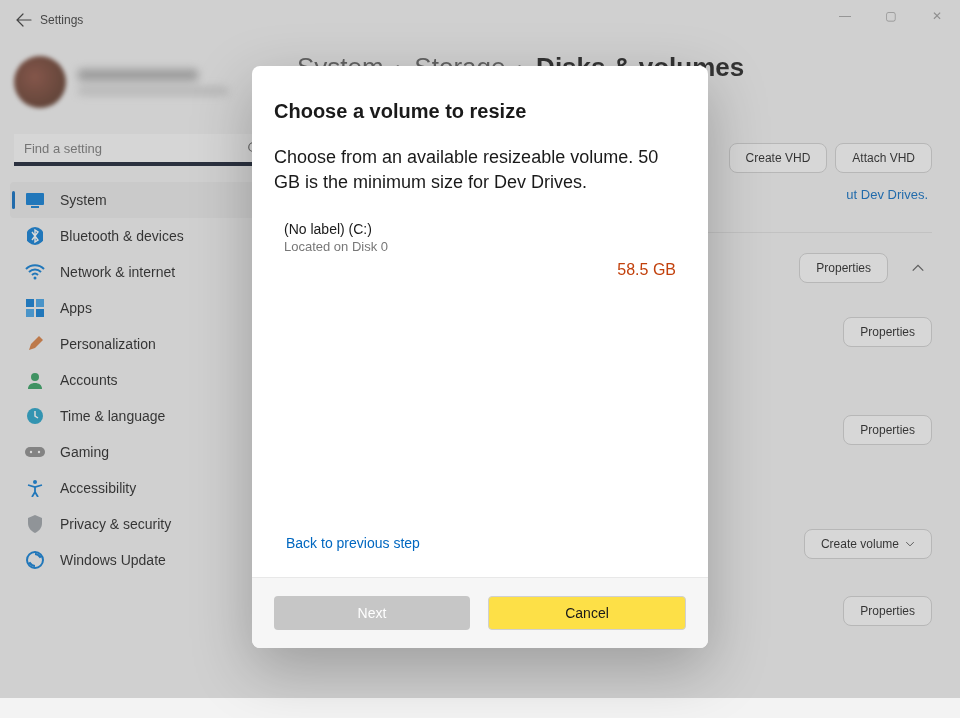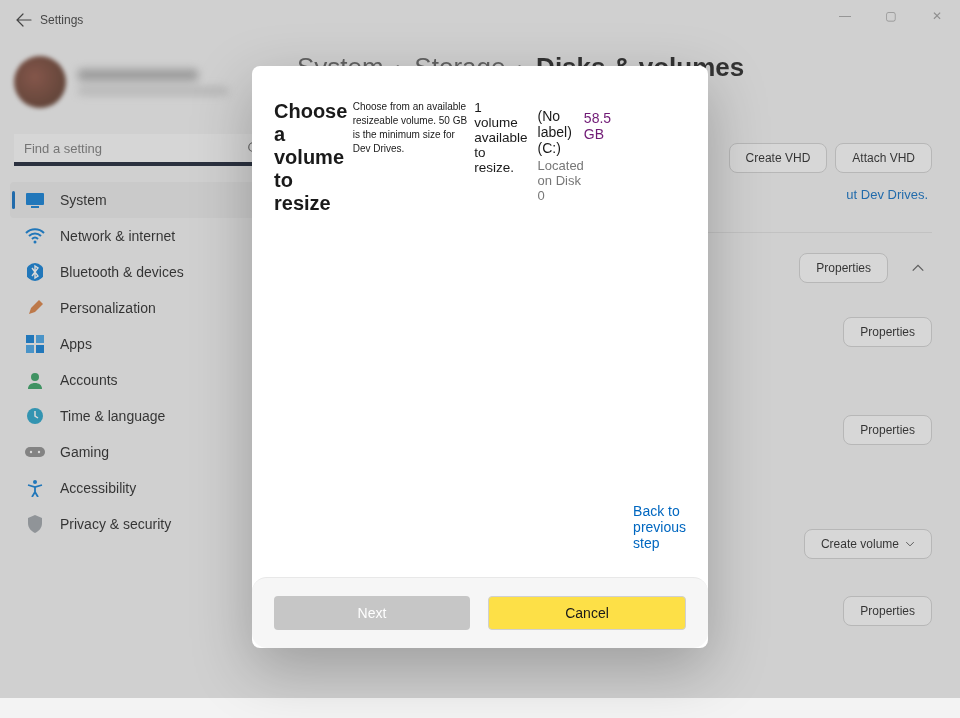--- a/index.html
+++ b/index.html
@@ -50,30 +50,30 @@
   .chev { width:28px; height:28px; display:flex; align-items:center; justify-content:center; color:#555;}
 
   .vol-block { margin-left:58px; margin-bottom:8px;}
   .vol-block .label { font-size:14px; color:#1a1a1a;}
   .vol-block .sub { font-size:13px; color:#666; line-height:1.5;}
   .vol-row { display:flex; justify-content:flex-end; margin-bottom:28px; gap:12px; align-items:center;}
 
   
   .scrim { position:absolute; inset:0; background:rgba(120,120,120,0.28); }
   .dialog { position:absolute; left:252px; top:66px; width:456px; height:582px; background:#fff; border-radius:8px; box-shadow:0 20px 60px rgba(0,0,0,.25); display:flex; flex-direction:column; overflow:hidden;}
-  .dlg-body { padding:34px 22px 12px 22px; flex:1; display:flex; }
+  .dlg-body { padding:34px 22px 12px 22px; flex:1; display:flex; flex-direction:column;}
   .dlg-title { font-size:20px; font-weight:600; margin-bottom:22px;}
-  .dlg-desc { font-size:10px; color:#1a1a1a; line-height:1.4; margin-bottom:18px; max-width:390px;}
+  .dlg-desc { font-size:18px; color:#1a1a1a; line-height:1.4; margin-bottom:18px; max-width:390px;}
   .dlg-count { font-size:13.5px; margin-bottom:20px;}
   .vol-item { display:flex; justify-content:space-between; align-items:flex-start; padding:8px 10px; border-radius:4px;}
   .vol-item .vi-left .line1 { font-size:14px; color:#1a1a1a; }
   .vol-item .vi-left .line2 { font-size:13px; color:#777; margin-top:2px;}
-  .vol-item .vi-right { font-size:14px; color:#701a75; padding-top:2px;}
+  .vol-item .vi-right { font-size:16px; color:#c2410c; padding-top:2px;margin-top:38px;}
   .dlg-backlink { color:#0067c0; font-size:14px; margin-top:auto; padding:6px 0 14px 0; display:inline-block;margin-left:12px;}
-  .dlg-footer { background:#f6f6f6; border-top:1px solid #e8e8e8; padding:18px 22px; display:flex; gap:18px;border-radius:15px;}
+  .dlg-footer { background:#f6f6f6; border-top:1px solid #e8e8e8; padding:18px 22px; display:flex; gap:18px;}
   .dlg-btn { flex:1; height:34px; border-radius:4px; font-size:14px; display:flex; align-items:center; justify-content:center;}
   .dlg-btn.primary { background:#c6c6c6; color:#fff; }
   .dlg-btn.secondary { background:#fde047; border:1px solid #d0d0d0; color:#1a1a1a;}
 
   svg{display:block}
 </style>
 </head>
 <body>
 
 <div class="app">
@@ -116,59 +116,59 @@
             <span class="icon">
               <svg width="20" height="16">
                 <rect x="1" y="1" width="18" height="12" rx="1" fill="#0078d4"></rect>
                 <rect x="6" y="14" width="8" height="2" fill="#0078d4"></rect>
               </svg>
             </span>
             <span>System</span>
           </div>
           <div class="nav-item">
             <span class="icon">
-              <svg width="20" height="16" viewBox="0 0 20 16">
-                <path d="M1 5c5-5 13-5 18 0M4 8c3.5-3.5 8.5-3.5 12 0M7 11c1.8-1.8 4.2-1.8 6 0" stroke="#0078d4" stroke-width="2" fill="none"></path>
-                <circle cx="10" cy="14" r="1.5" fill="#0078d4"></circle>
-              </svg>
-            </span>
-            <span>Network &amp; internet</span>
-          </div>
-          <div class="nav-item">
-            <span class="icon">
               <svg width="16" height="20" viewBox="0 0 16 20">
                 <path d="M4 5l8 10-4 3V2l4 3-8 10" stroke="#fff" stroke-width="1.5" fill="none"></path>
                 <circle cx="8" cy="10" r="9" fill="#0078d4"></circle>
                 <path d="M5 6l6 8-3 2V4l3 2-6 8" stroke="#fff" stroke-width="1.4" fill="none"></path>
               </svg>
             </span>
             <span>Bluetooth &amp; devices</span>
           </div>
           <div class="nav-item">
             <span class="icon">
-              <svg width="18" height="18" viewBox="0 0 18 18">
-                <path d="M3 15l2-6 8-8 4 4-8 8-6 2z" fill="#d97a3a"></path>
-              </svg>
-            </span>
-            <span>Personalization</span>
+              <svg width="20" height="16" viewBox="0 0 20 16">
+                <path d="M1 5c5-5 13-5 18 0M4 8c3.5-3.5 8.5-3.5 12 0M7 11c1.8-1.8 4.2-1.8 6 0" stroke="#0078d4" stroke-width="2" fill="none"></path>
+                <circle cx="10" cy="14" r="1.5" fill="#0078d4"></circle>
+              </svg>
+            </span>
+            <span>Network &amp; internet</span>
           </div>
           <div class="nav-item">
             <span class="icon">
               <svg width="18" height="18" viewBox="0 0 18 18">
                 <rect x="0" y="0" width="8" height="8" fill="#0078d4"></rect>
                 <rect x="10" y="0" width="8" height="8" fill="#3aa0e8"></rect>
                 <rect x="0" y="10" width="8" height="8" fill="#3aa0e8"></rect>
                 <rect x="10" y="10" width="8" height="8" fill="#0078d4"></rect>
               </svg>
             </span>
             <span>Apps</span>
           </div>
           <div class="nav-item">
             <span class="icon">
               <svg width="18" height="18" viewBox="0 0 18 18">
+                <path d="M3 15l2-6 8-8 4 4-8 8-6 2z" fill="#d97a3a"></path>
+              </svg>
+            </span>
+            <span>Personalization</span>
+          </div>
+          <div class="nav-item">
+            <span class="icon">
+              <svg width="18" height="18" viewBox="0 0 18 18">
                 <circle cx="9" cy="6" r="4" fill="#2a9d5a"></circle>
                 <path d="M2 18c0-4 3-6 7-6s7 2 7 6" fill="#2a9d5a"></path>
               </svg>
             </span>
             <span>Accounts</span>
           </div>
           <div class="nav-item">
             <span class="icon">
               <svg width="18" height="18" viewBox="0 0 18 18">
                 <circle cx="9" cy="9" r="8" fill="#1aa0c8"></circle>
@@ -196,20 +196,29 @@
             </span>
             <span>Accessibility</span>
           </div>
           <div class="nav-item">
             <span class="icon">
               <svg width="16" height="18" viewBox="0 0 16 18">
                 <path d="M8 0l7 3v5c0 5-3 8-7 10C4 16 1 13 1 8V3l7-3z" fill="#9aa0a6"></path>
               </svg>
             </span>
             <span>Privacy &amp; security</span>
+          </div>
+          <div class="nav-item">
+            <span class="icon">
+              <svg width="18" height="18" viewBox="0 0 18 18">
+                <circle cx="9" cy="9" r="8" fill="none" stroke="#0078d4" stroke-width="2"></circle>
+                <path d="M9 3a6 6 0 0 1 5 3l2-1M9 15a6 6 0 0 1-5-3l-2 1" stroke="#0078d4" stroke-width="2" fill="none"></path>
+              </svg>
+            </span>
+            <span>Windows Update</span>
           </div>
         </nav>
     </aside>
 
     <main class="content">
       <div class="breadcrumb">
         <span class="crumb">System</span>
         <span class="sep">›</span>
         <span class="crumb">Storage</span>
         <span class="sep">›</span>
@@ -262,21 +271,20 @@
       </div>
     </main>
   </div>
 
   <div class="scrim"></div>
 
   <div class="dialog">
     <div class="dlg-body">
       <div class="dlg-title">Choose a volume to resize</div>
       <div class="dlg-desc">Choose from an available resizeable volume. 50 GB is the minimum size for Dev Drives.</div>
-      <div class="dlg-count">1 volume available to resize.</div>
 
       <div class="vol-item">
         <div class="vi-left">
           <div class="line1">(No label) (C:)</div>
           <div class="line2">Located on Disk 0</div>
         </div>
         <div class="vi-right">58.5 GB</div>
       </div>
 
       <a class="dlg-backlink">Back to previous step</a>

